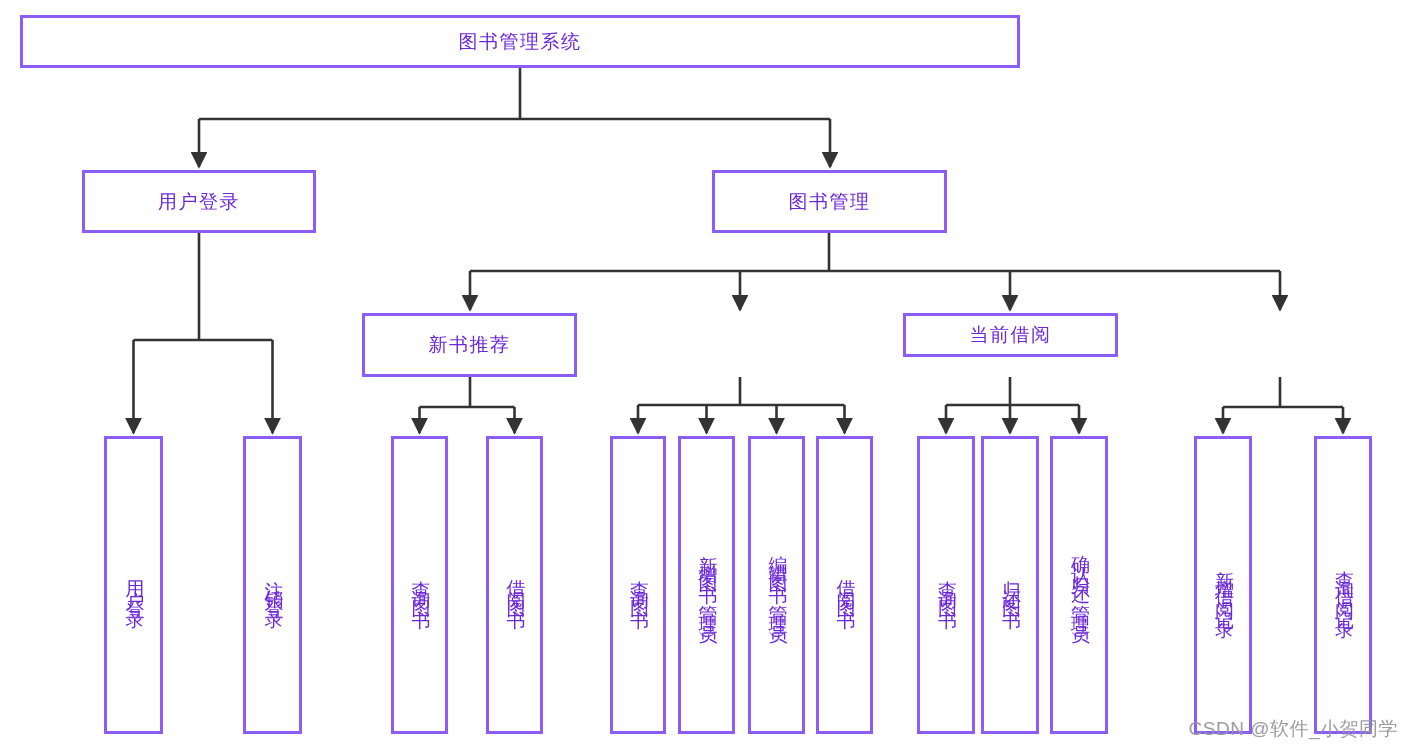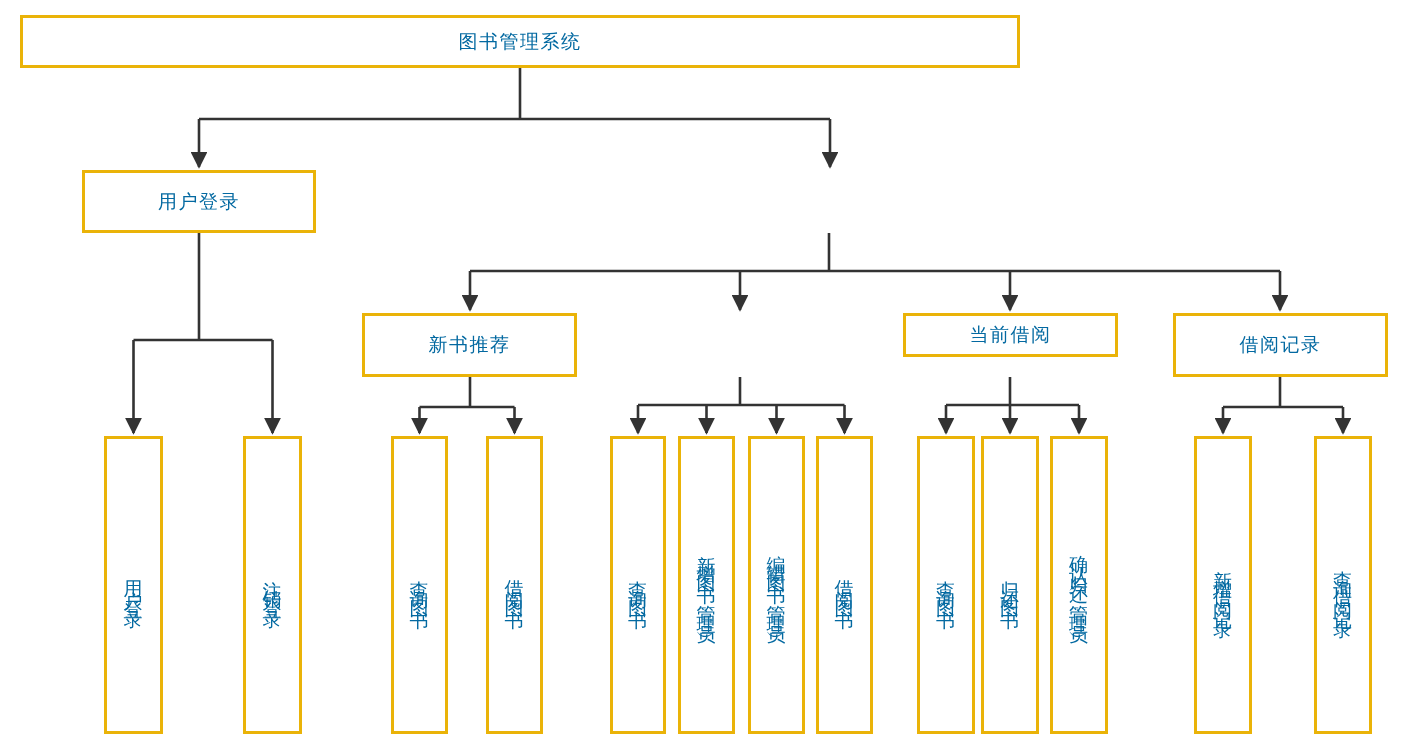--- a/index.html
+++ b/index.html
@@ -18,27 +18,28 @@
     z-index: 1;
   }
   svg.connectors path {
     stroke: #333333;
     stroke-width: 2.6;
     fill: none;
   }
   .node {
     position: absolute;
     background: #ffffff;
-    border: 3px solid #eab308;
+    border: 3px solid #8b5cf6;
     box-sizing: border-box;
     display: flex;
     align-items: center;
     justify-content: center;
-    color: #0369a1;
+    color: #6d28d9;
     z-index: 2;
+    font-family: Liberation Mono, monospace;
   }
   .h { font-size: 19px; letter-spacing: 1.5px; white-space: nowrap; }
   .v span {
     writing-mode: vertical-rl;
     text-orientation: mixed;
     font-size: 19px;
     letter-spacing: 10px;
     line-height: 1;
     display: block;
   }
@@ -96,24 +97,24 @@
     <path d="M1010 405 V433" marker-end="url(#arrow)"></path>
     <path d="M1079 405 V433" marker-end="url(#arrow)"></path>
 
     <path d="M1223 407 V433" marker-end="url(#arrow)"></path>
     <path d="M1343 407 V433" marker-end="url(#arrow)"></path>
   </svg>
 
   <div class="node h" style="left:20px;top:15px;width:1000px;height:53px">图书管理系统</div>
 
   <div class="node h" style="left:82px;top:170px;width:234px;height:63px">用户登录</div>
+  <div class="node h" style="left:712px;top:170px;width:235px;height:63px">图书管理</div>
 
   <div class="node h" style="left:362px;top:313px;width:215px;height:64px">新书推荐</div>
   <div class="node h" style="left:903px;top:313px;width:215px;height:44px">当前借阅</div>
-  <div class="node h" style="left:1173px;top:313px;width:215px;height:64px">借阅记录</div>
 
   <div class="node v" style="left:104px;top:436px;width:59px;height:298px">
     <span>用户登录</span>
   </div>
   <div class="node v" style="left:243px;top:436px;width:59px;height:298px">
     <span>注销登录</span>
   </div>
 
   <div class="node v" style="left:391px;top:436px;width:57px;height:298px">
     <span>查询图书</span>
@@ -145,14 +146,15 @@
     <span>确认归还（管理员）</span>
   </div>
 
   <div class="node v" style="left:1194px;top:436px;width:58px;height:298px">
     <span>新增借阅记录</span>
   </div>
   <div class="node v" style="left:1314px;top:436px;width:58px;height:298px">
     <span>查询借阅记录</span>
   </div>
 
+  <div class="watermark">CSDN @软件_小贺同学</div>
 
 </div>
 
 </body></html>

